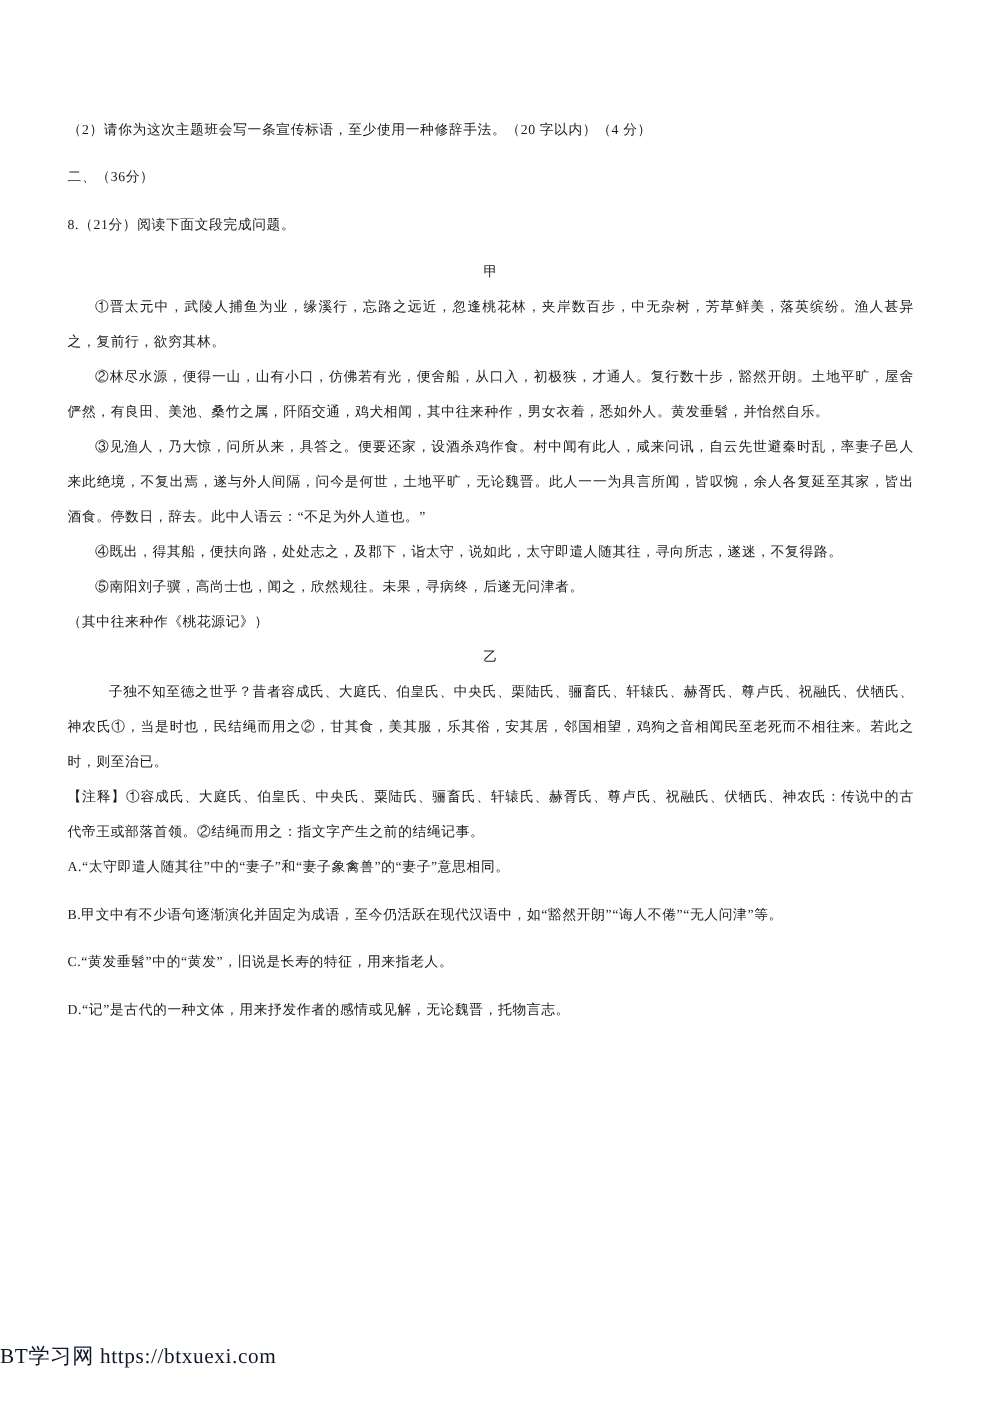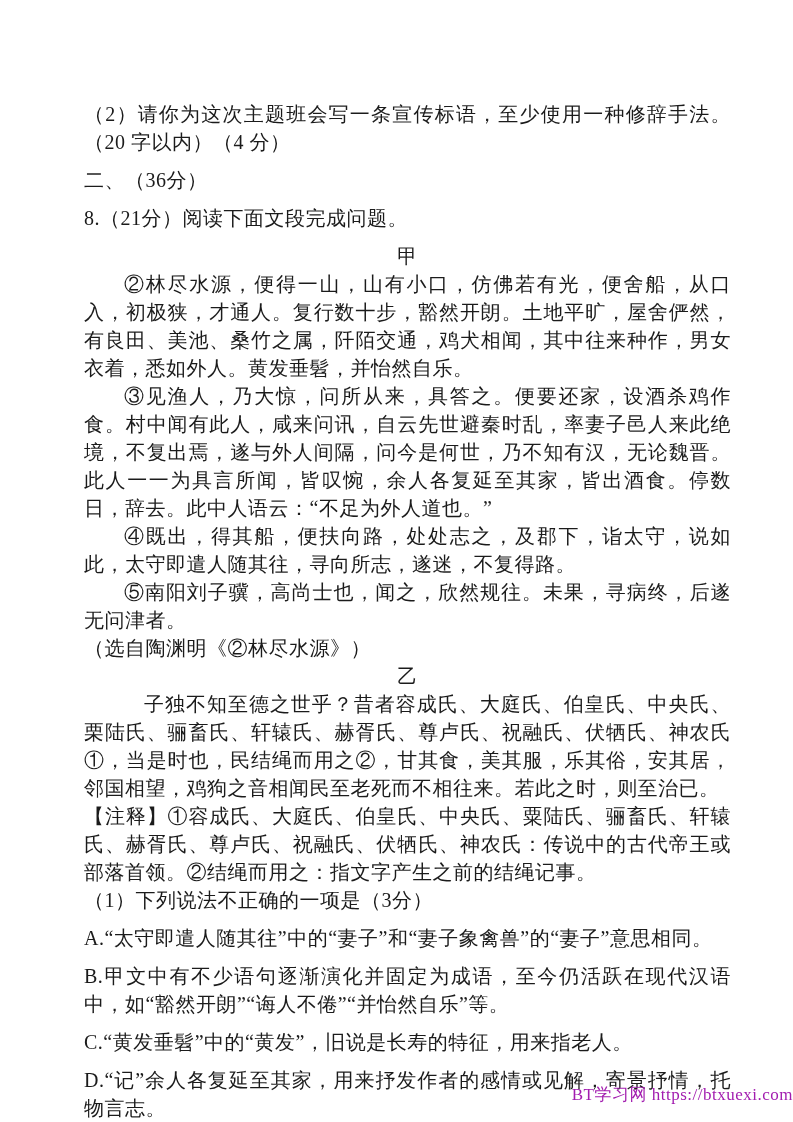--- a/index.html
+++ b/index.html
@@ -17,66 +17,65 @@
   }
   .page {
     width: 793px;
     height: 1122px;
     background: #ffffff;
     position: relative;
     box-sizing: border-box;
   }
   .content {
     box-sizing: border-box;
-    padding: 90px 62px 0 84px;
-    font-size: 20px;
+    padding: 90px 62px 0 54px;
+    font-size: 11px;
     line-height: 28px;
     text-align: justify;
     letter-spacing: 0.5px;
-    margin-top: 10px;
   }
   .para {
     margin: 0;
     padding: 0;
   }
   .p-plain   { text-indent: 0; margin-bottom: 0; }
   .p-spaced  { text-indent: 0; margin-bottom: 10px; }
   .p-center  { text-align: center; text-indent: 0; margin-bottom: 0; }
   .p-indent  { text-indent: 2em; margin-bottom: 0; }
   .p-indent3 { text-indent: 3em; margin-bottom: 0; }
   .footer {
     position: absolute;
     left: 0;
     bottom: 26px;
     width: 100%;
-    text-align: right;
-    color: #a21caf;
+    text-align: left;
+    color: #0f172a;
     font-size: 17px;
     letter-spacing: 0.5px;
   }
 </style>
 </head>
 <body>
 
 <div class="page">
   <div class="content">
       <p class="para p-spaced">（2）请你为这次主题班会写一条宣传标语，至少使用一种修辞手法。（20 字以内）（4 分）</p>
       <p class="para p-spaced">二、（36分）</p>
       <p class="para p-spaced">8.（21分）阅读下面文段完成问题。</p>
       <p class="para p-center">甲</p>
+      <p class="para p-indent">①晋太元中，武陵人捕鱼为业，缘溪行，忘路之远近，忽逢桃花林，夹岸数百步，中无杂树，芳草鲜美，落英缤纷。渔人甚异之，复前行，欲穷其林。</p>
       <p class="para p-indent">②林尽水源，便得一山，山有小口，仿佛若有光，便舍船，从口入，初极狭，才通人。复行数十步，豁然开朗。土地平旷，屋舍俨然，有良田、美池、桑竹之属，阡陌交通，鸡犬相闻，其中往来种作，男女衣着，悉如外人。黄发垂髫，并怡然自乐。</p>
-      <p class="para p-indent">③见渔人，乃大惊，问所从来，具答之。便要还家，设酒杀鸡作食。村中闻有此人，咸来问讯，自云先世避秦时乱，率妻子邑人来此绝境，不复出焉，遂与外人间隔，问今是何世，乃不知有汉，无论魏晋。此人一一为具言所闻，皆叹惋，余人各复延至其家，皆出酒食。停数日，辞去。此中人语云：“不足为外人道也。”</p>
+      <p class="para p-indent">③见渔人，乃大惊，问所从来，具答之。便要还家，设酒杀鸡作食。村中闻有此人，咸来问讯，自云先世避秦时乱，率妻子邑人来此绝境，不复出焉，遂与外人间隔，问今是何世，土地平旷，无论魏晋。此人一一为具言所闻，皆叹惋，余人各复延至其家，皆出酒食。停数日，辞去。此中人语云：“不足为外人道也。”</p>
       <p class="para p-indent">④既出，得其船，便扶向路，处处志之，及郡下，诣太守，说如此，太守即遣人随其往，寻向所志，遂迷，不复得路。</p>
       <p class="para p-indent">⑤南阳刘子骥，高尚士也，闻之，欣然规往。未果，寻病终，后遂无问津者。</p>
-      <p class="para p-plain">（选自陶渊明《②林尽水源》）</p>
+      <p class="para p-plain">（其中往来种作《桃花源记》）</p>
       <p class="para p-center">乙</p>
       <p class="para p-indent3">子独不知至德之世乎？昔者容成氏、大庭氏、伯皇氏、中央氏、栗陆氏、骊畜氏、轩辕氏、赫胥氏、尊卢氏、祝融氏、伏牺氏、神农氏①，当是时也，民结绳而用之②，甘其食，美其服，乐其俗，安其居，邻国相望，鸡狗之音相闻民至老死而不相往来。若此之时，则至治已。</p>
       <p class="para p-plain">【注释】①容成氏、大庭氏、伯皇氏、中央氏、粟陆氏、骊畜氏、轩辕氏、赫胥氏、尊卢氏、祝融氏、伏牺氏、神农氏：传说中的古代帝王或部落首领。②结绳而用之：指文字产生之前的结绳记事。</p>
-      <p class="para p-spaced">（1）下列说法不正确的一项是（3分）</p>
       <p class="para p-spaced">A.“太守即遣人随其往”中的“妻子”和“妻子象禽兽”的“妻子”意思相同。</p>
-      <p class="para p-spaced">B.甲文中有不少语句逐渐演化并固定为成语，至今仍活跃在现代汉语中，如“豁然开朗”“诲人不倦”“并怡然自乐”等。</p>
+      <p class="para p-spaced">B.甲文中有不少语句逐渐演化并固定为成语，至今仍活跃在现代汉语中，如“豁然开朗”“诲人不倦”“无人问津”等。</p>
       <p class="para p-spaced">C.“黄发垂髫”中的“黄发”，旧说是长寿的特征，用来指老人。</p>
-      <p class="para p-spaced">D.“记”余人各复延至其家，用来抒发作者的感情或见解，寄景抒情，托物言志。</p>
+      <p class="para p-spaced">D.“记”是古代的一种文体，用来抒发作者的感情或见解，无论魏晋，托物言志。</p>
     </div>
   <div class="footer">
     <span>BT学习网 https://btxuexi.com</span>
   </div>
 </div>
 
 </body></html>

